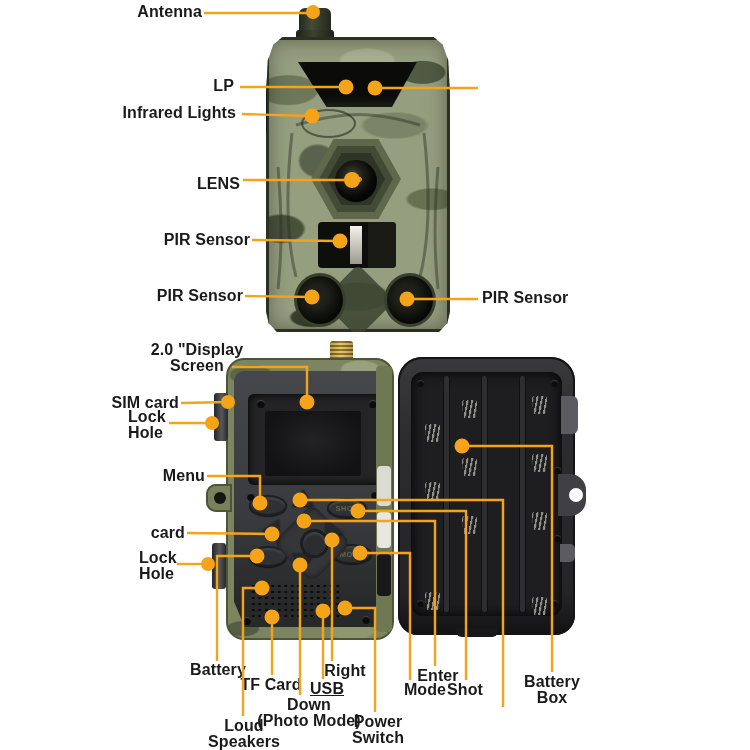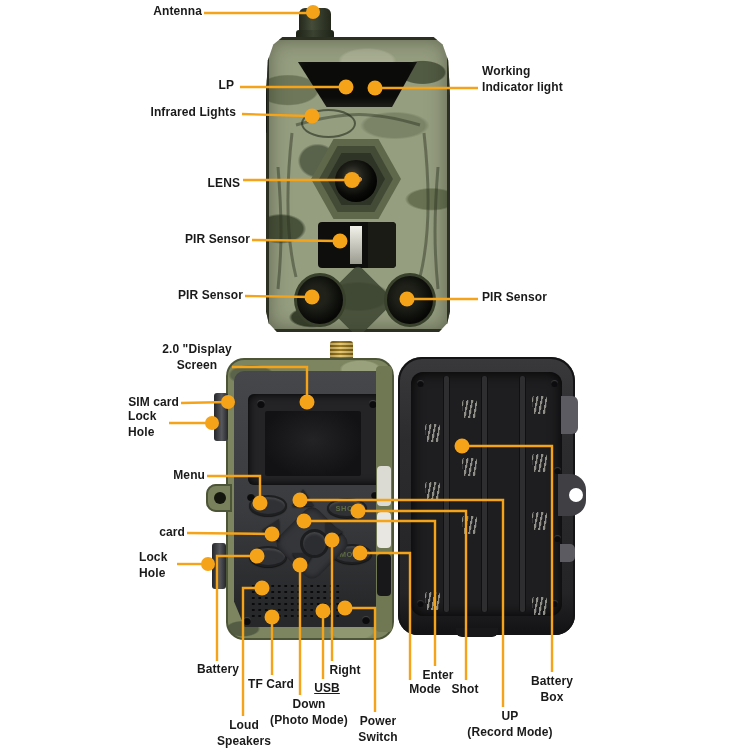--- a/index.html
+++ b/index.html
@@ -1,20 +1,20 @@
 <!DOCTYPE html>
 <html style="--accent: #f5a318;"><head>
 <meta charset="utf-8">
 <style>
   html,body{margin:0;padding:0;background:#ffffff;}
   #canvas{position:relative;width:750px;height:750px;background:#ffffff;overflow:hidden;
           font-family:"Liberation Sans","DejaVu Sans",sans-serif;}
 
   
-  .lbl{position:absolute;font-size:12px;line-height:15.5px;font-weight:600;color:#1a1a1a;
+  .lbl{position:absolute;font-size:16px;line-height:15.5px;font-weight:600;color:#1a1a1a;
        white-space:pre-line;letter-spacing:0.1px;}
   .lbl.r{text-align:right;}
   .lbl.c{transform:translateX(-50%);text-align:center;}
 
   
   .overlay{position:absolute;left:0;top:0;z-index:60;pointer-events:none;}
   .cline{stroke:var(--accent,#f5a318);stroke-width:2.4;fill:none;}
   .cdot{fill:var(--accent,#f5a318);}
 
   
@@ -283,22 +283,20 @@
     <circle class="cdot" cx="300" cy="565" r="7.5"></circle>
     <circle class="cdot" cx="262" cy="588" r="7.5"></circle>
     <circle class="cdot" cx="272" cy="617" r="7.5"></circle>
     <circle class="cdot" cx="323" cy="611" r="7.5"></circle>
     <circle class="cdot" cx="345" cy="608" r="7.5"></circle>
     <circle class="cdot" cx="462" cy="446" r="7.5"></circle>
   </svg>
 
   <div class="lbl r" style="right:548px;top:4px;">Antenna</div>
   <div class="lbl r" style="right:516px;top:78px;">LP</div>
-  <div class="lbl" style="left:482px;top:64px;">Working
-Indicator light</div>
   <div class="lbl r" style="right:514px;top:105px;">Infrared Lights</div>
   <div class="lbl r" style="right:510px;top:176px;">LENS</div>
   <div class="lbl r" style="right:500px;top:232px;">PIR Sensor</div>
   <div class="lbl r" style="right:507px;top:288px;">PIR Sensor</div>
   <div class="lbl" style="left:482px;top:290px;">PIR Sensor</div>
 
   <div class="lbl c" style="left:197px;top:342px;">2.0 "Display
 Screen</div>
   <div class="lbl r" style="right:571px;top:395px;">SIM card</div>
   <div class="lbl" style="left:128px;top:409px;">Lock
@@ -314,17 +312,15 @@
 Speakers</div>
   <div class="lbl c" style="left:345px;top:663px;">Right</div>
   <div class="lbl c" style="left:327px;top:681px;text-decoration:underline;">USB</div>
   <div class="lbl c" style="left:309px;top:697px;">Down
 (Photo Mode)</div>
   <div class="lbl c" style="left:378px;top:714px;">Power
 Switch</div>
   <div class="lbl c" style="left:425px;top:682px;">Mode</div>
   <div class="lbl c" style="left:438px;top:668px;">Enter</div>
   <div class="lbl c" style="left:465px;top:682px;">Shot</div>
-  <div class="lbl c" style="left:510px;top:709px;">UP
-(Record Mode)</div>
   <div class="lbl c" style="left:552px;top:674px;">Battery
 Box</div>
 </div>
 
 </body></html>

